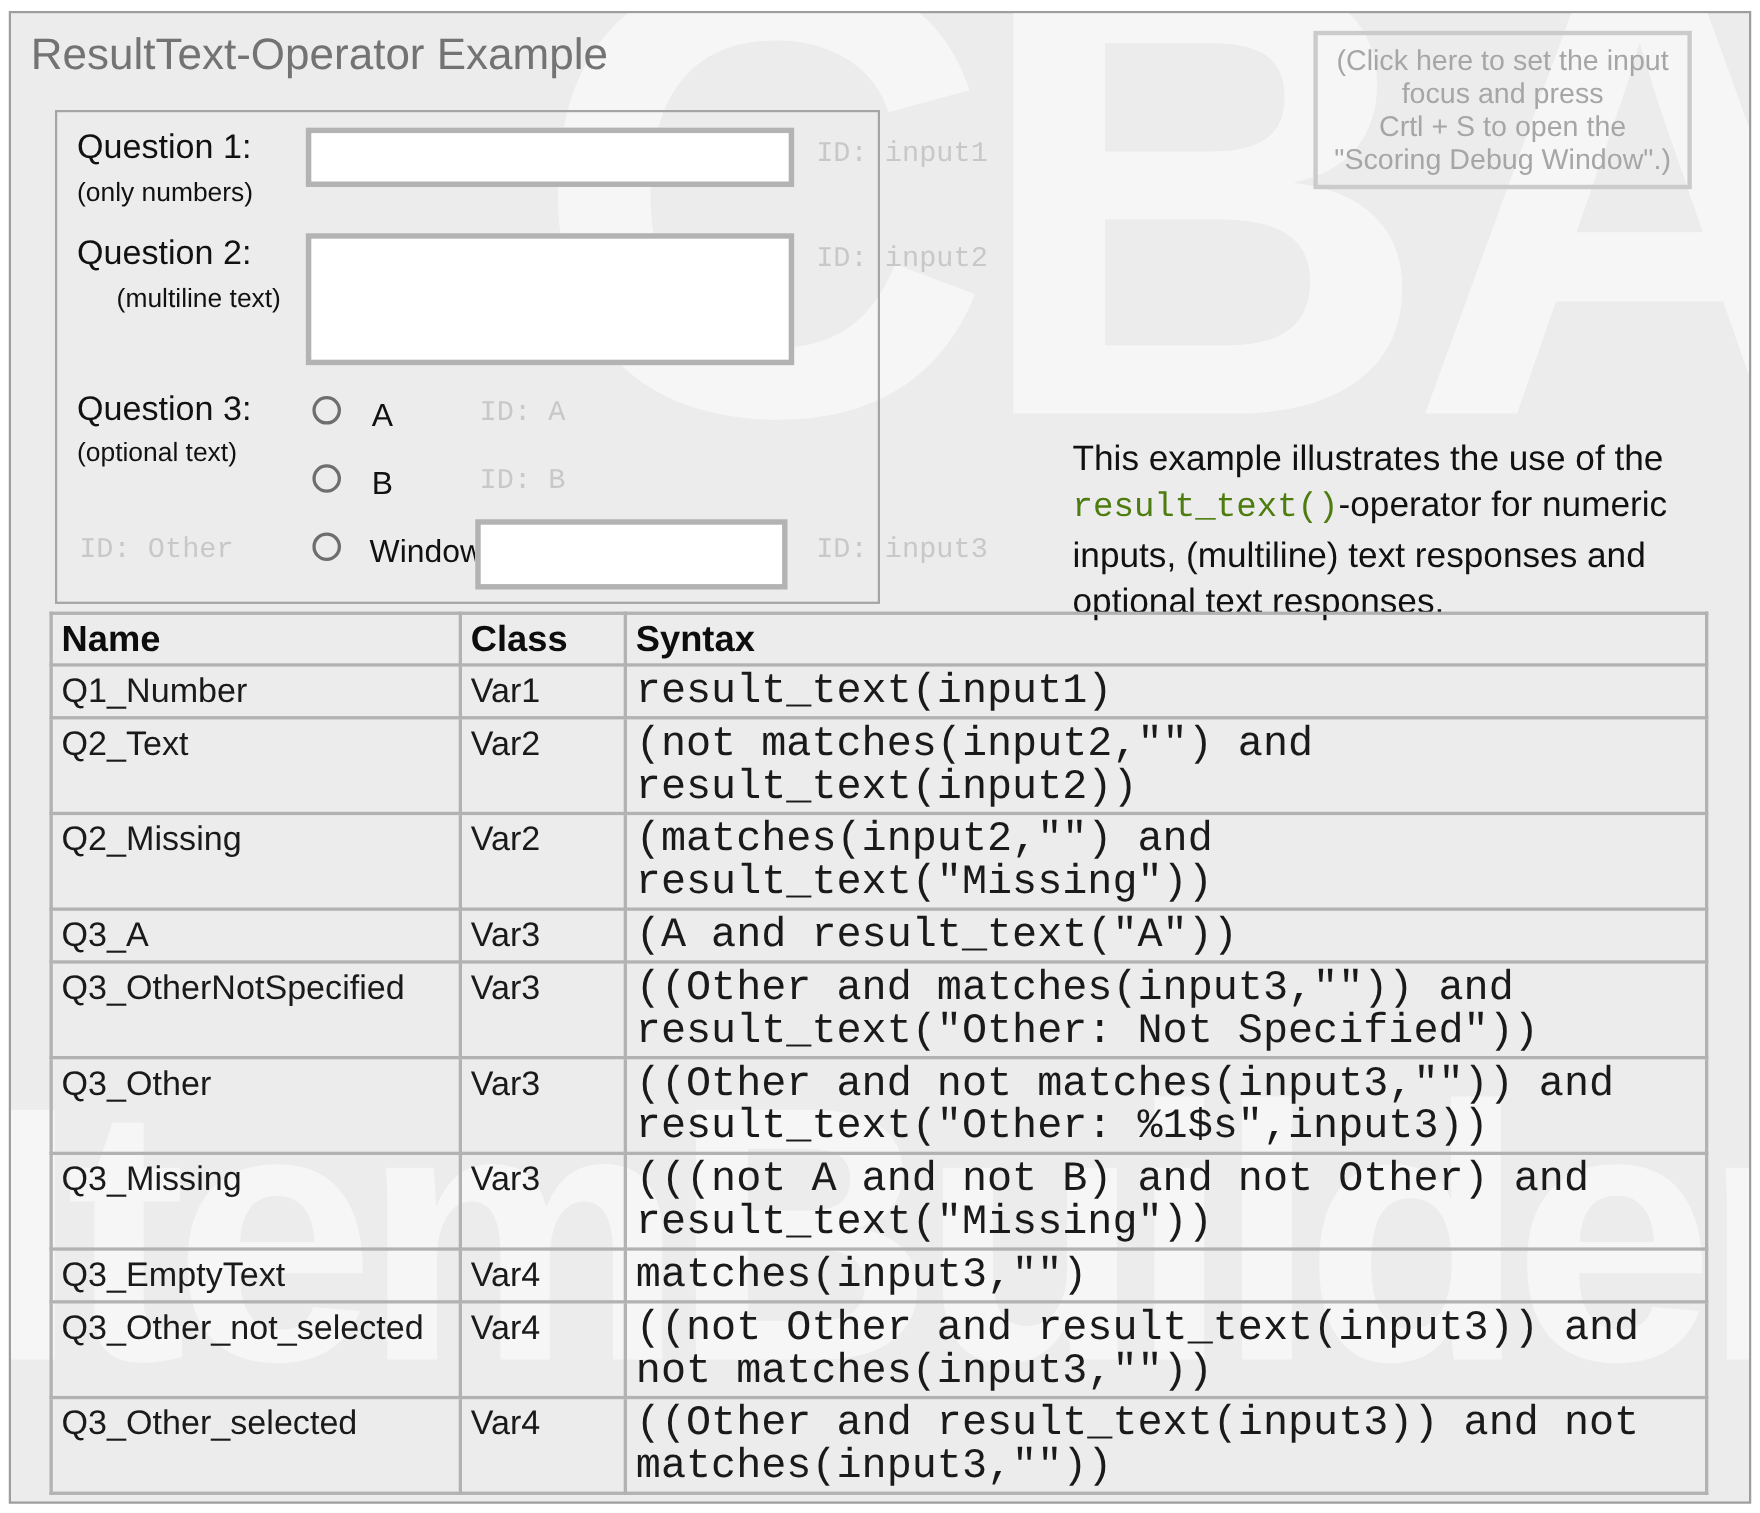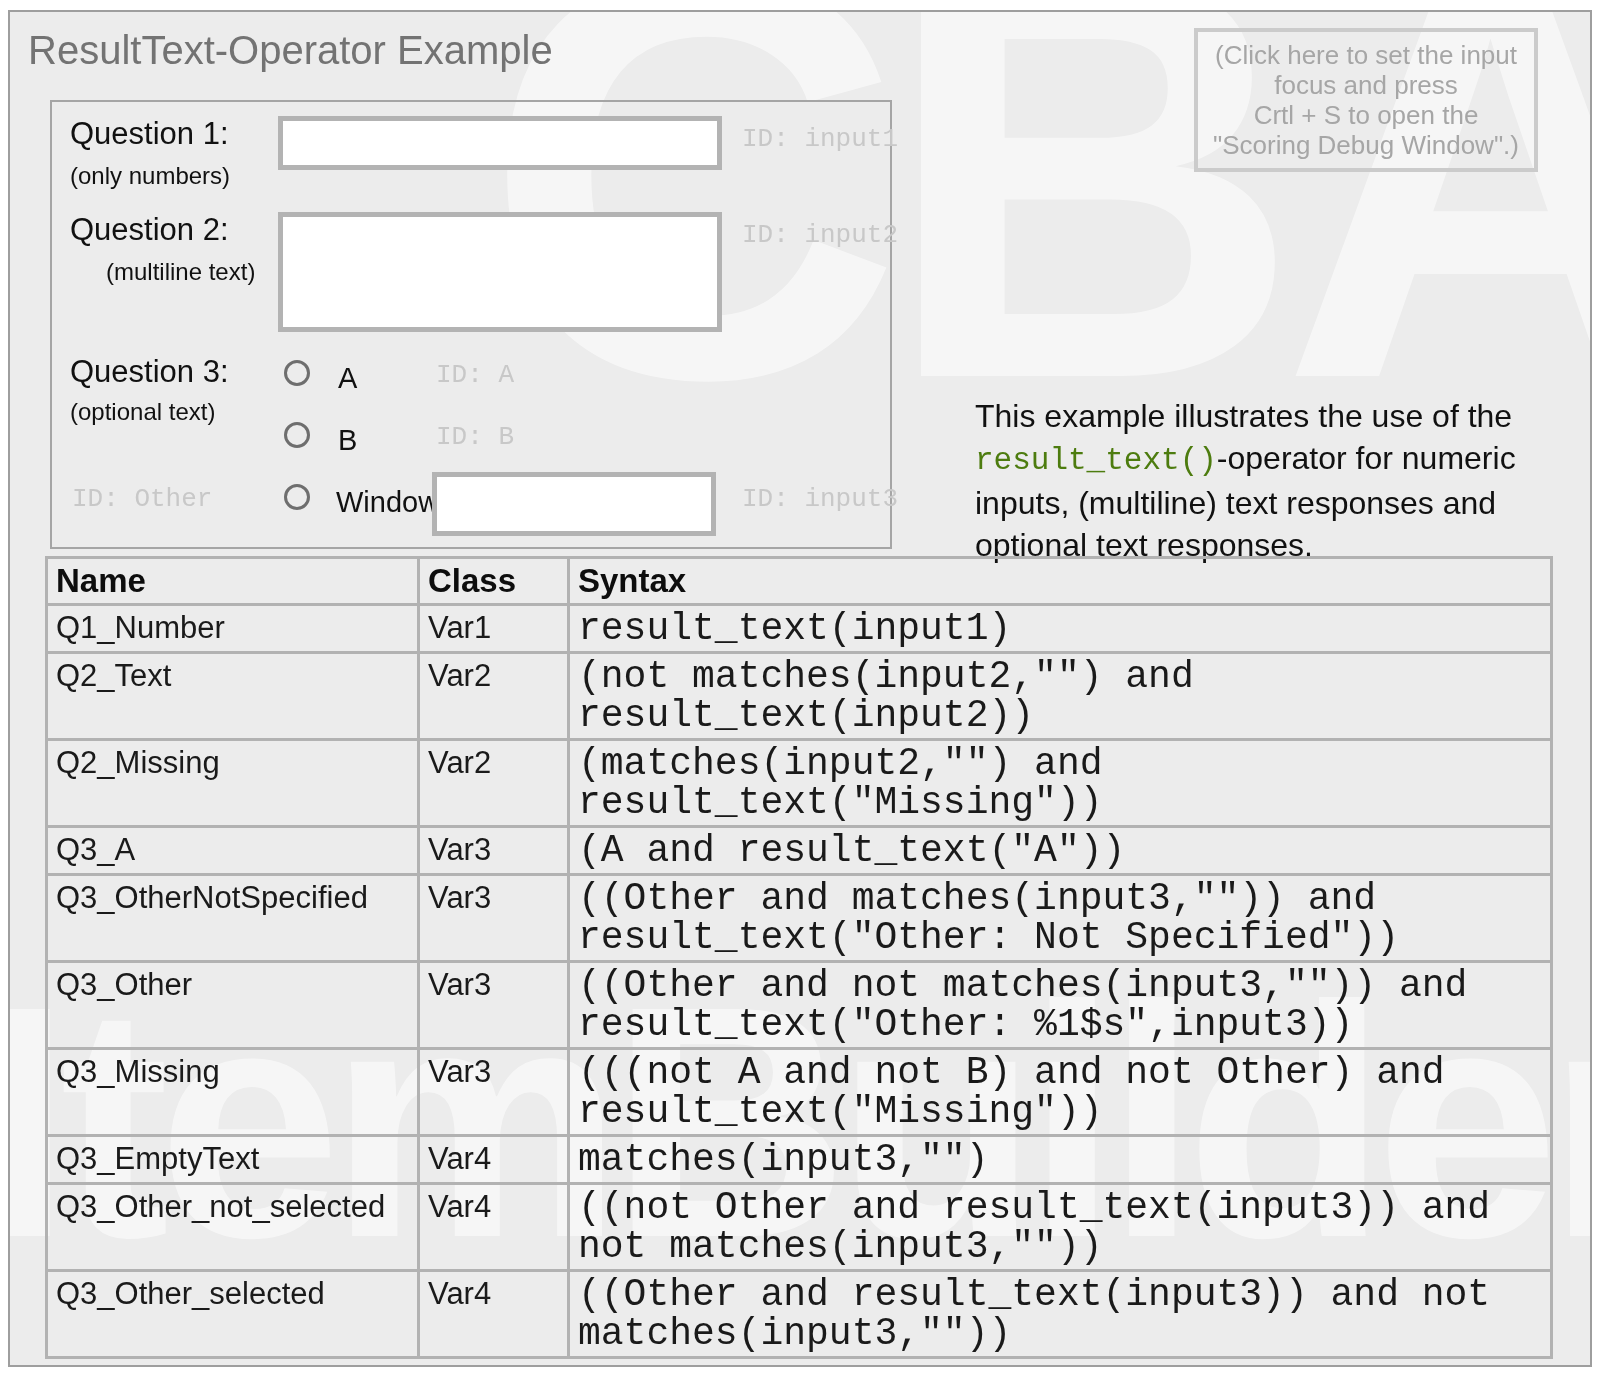--- a/index.html
+++ b/index.html
@@ -17,21 +17,21 @@
   .wm-bottom { left: -30px; top: 920px; font-size: 330px; letter-spacing: -12px; }
 
   .page-title { position: absolute; left: 18px; top: 16px; font-size: 40px; color: #737373; }
 
   .note-box {
     position: absolute; left: 1184px; top: 16px; width: 344px; min-height: 132px;
     border: 4px solid #cbcbcb; color: #a6a6a6; font-size: 26px; line-height: 30px;
     text-align: center; padding: 8px 4px; cursor: pointer;
   }
 
-  .form-box { position: absolute; left: 40px; top: 88px; width: 842px; height: 449px; border: 2px solid #a5a5a5; }
+  .form-box { position: absolute; left: 40px; top: 88px; width: 750px; height: 449px; border: 2px solid #a5a5a5; }
   .q-label { position: absolute; left: 18px; font-size: 31px; color: #111; }
   .q-hint  { position: absolute; left: 18px; font-size: 24px; color: #111; }
   .mono-id { position: absolute; font-family: "Liberation Mono", monospace; font-size: 26px; color: #c8c8c8; white-space: nowrap; }
 
   .text-input, .text-area {
     position: absolute; border: 5px solid #b3b3b3; background: #ffffff;
     font-family: "Liberation Sans", sans-serif; font-size: 28px; padding: 2px 8px; outline: none;
   }
   .text-area { resize: none; }
 

